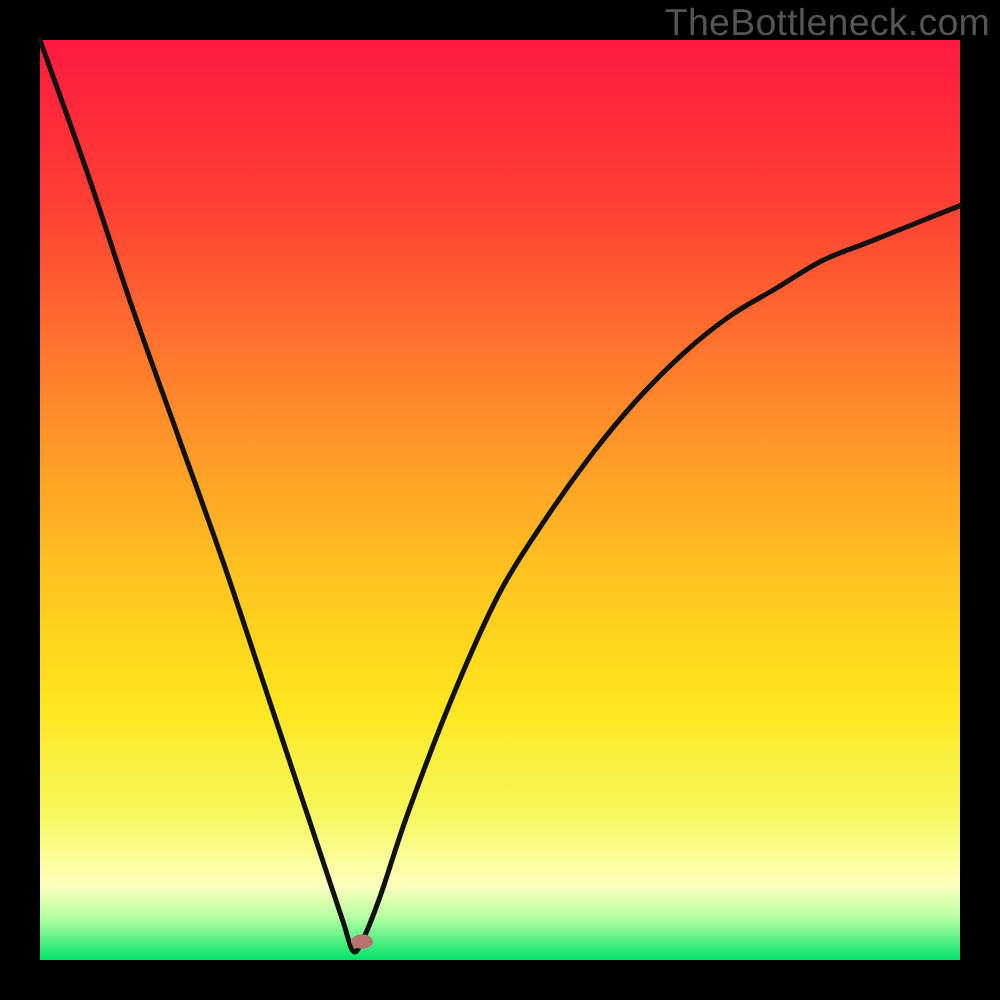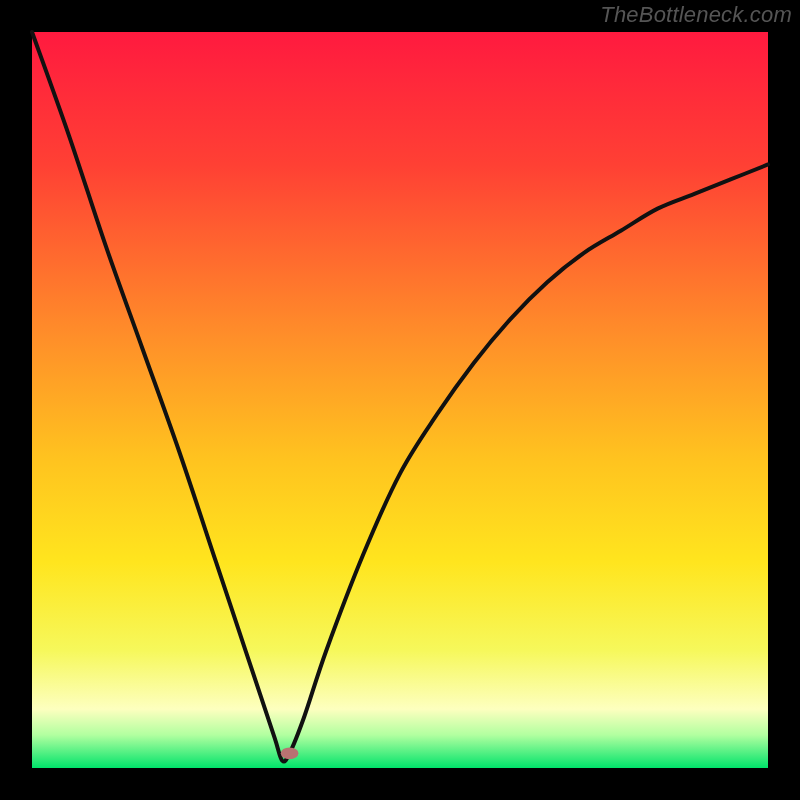--- a/index.html
+++ b/index.html
@@ -16,26 +16,25 @@
     left: 0;
     top: 0;
     width: 800px;
     height: 800px;
   }
   #watermark {
     position: absolute;
     top: 2px;
     right: 8px;
     font-family: Arial, Helvetica, sans-serif;
-    font-size: 22px;
+    font-size: 30px;
     font-weight: 500;
     color: #555;
     letter-spacing: 0.2px;
     user-select: none;
-    font-style: italic;
   }
 </style>
 </head>
 <body>
 
 <svg id="stage" viewBox="0 0 800 800" preserveAspectRatio="none">
   <defs>
     <linearGradient id="bg-grad" x1="0" y1="0" x2="0" y2="1">
         <stop offset="0%" stop-color="#ff1a3f"></stop>
         <stop offset="18%" stop-color="#ff4034"></stop>

